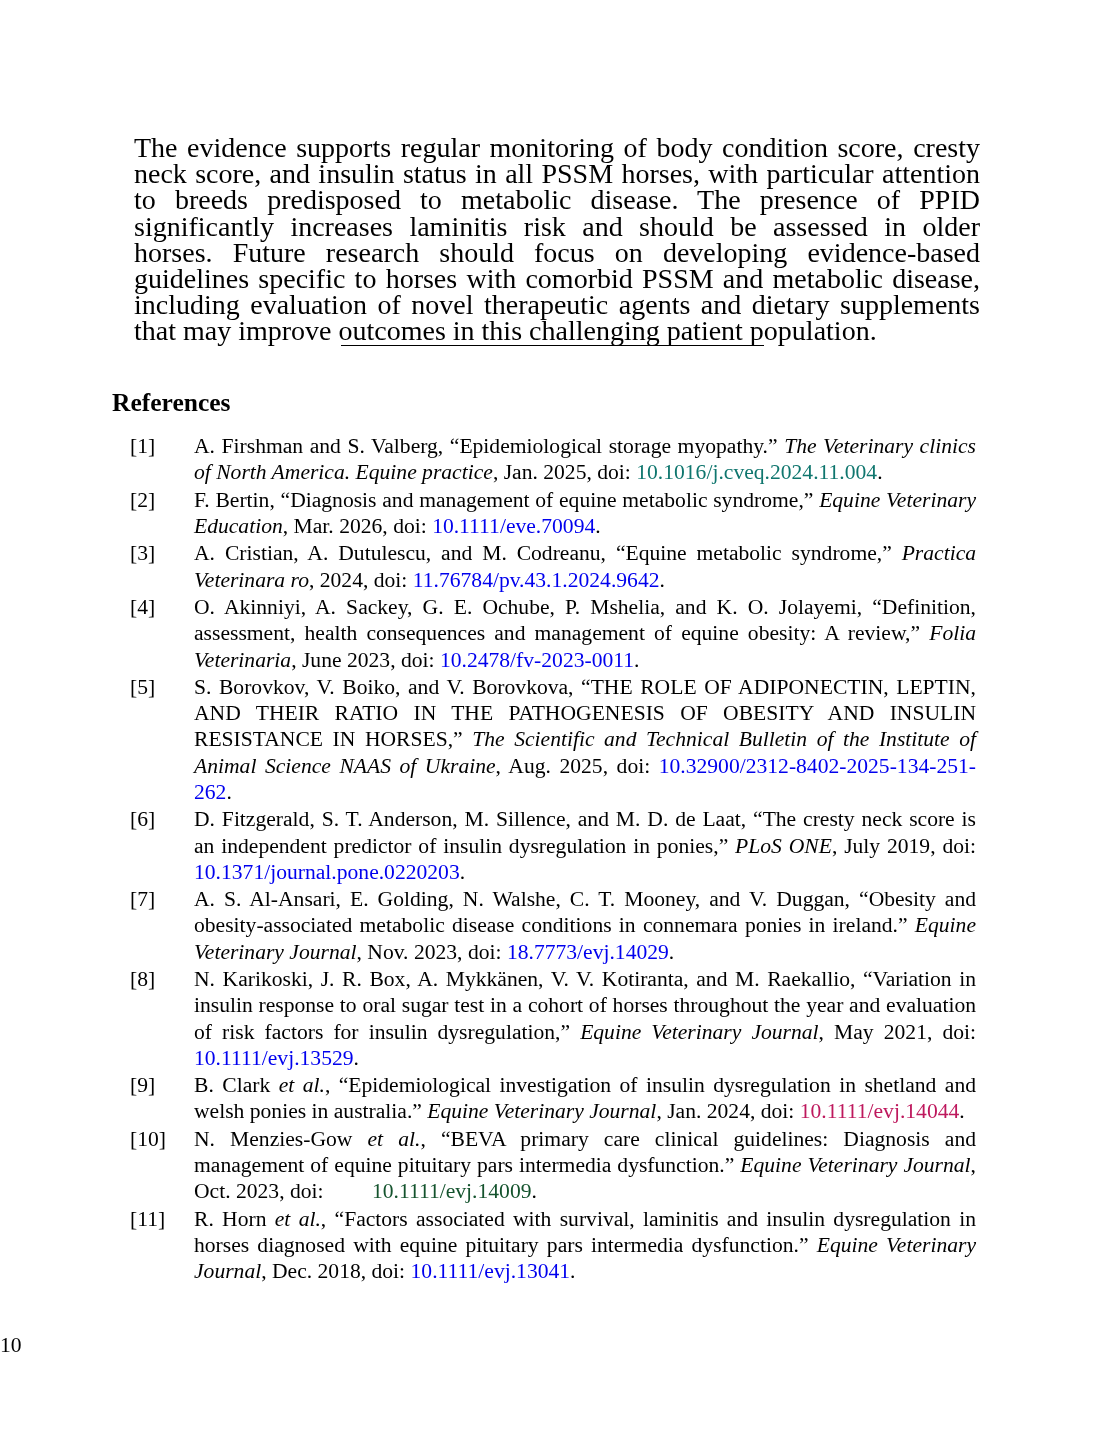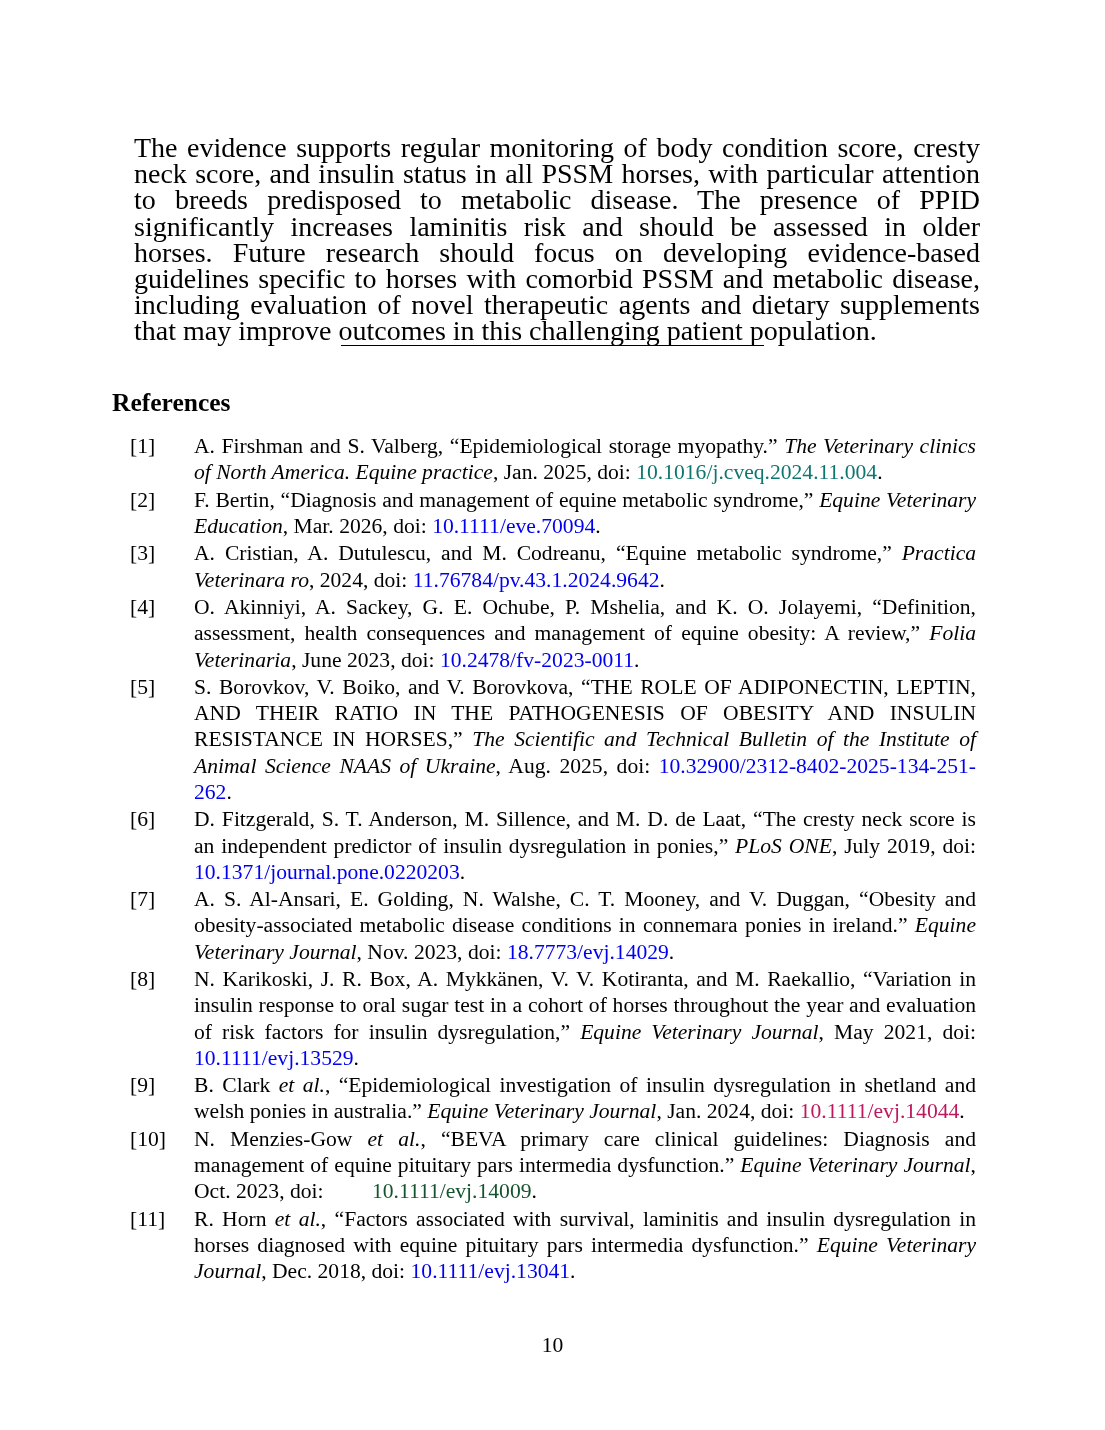--- a/index.html
+++ b/index.html
@@ -10,21 +10,21 @@
   .rule { position: absolute; left: 341px; top: 345px; width: 423px; height: 0;
           border-top: 1.3px solid #000; }
   .refs-title { position: absolute; left: 112px; top: 386px; margin: 0;
                 font-size: 25.5px; font-weight: bold; line-height: 34px; }
   .refs { position: absolute; left: 130px; top: 433px; width: 846px; margin: 0; padding: 0; list-style: none; }
   .ref { position: relative; padding-left: 64px; font-size: 21.6px; line-height: 26.2px;
          text-align: justify; margin: 0 0 1.3px 0; }
   .ref-label { position: absolute; left: 0; top: 0; }
   .doi { color: #0000ee; text-decoration: none; }
   em { font-style: italic; }
-  .page-num { position: absolute; left: 0; width: 1105px; top: 1333px; text-align: center;
+  .page-num { position: absolute; left: 0; width: 1105px; top: 1333px; text-align: left;
               font-size: 21.6px; }
 </style>
 </head>
 <body>
 
 <p class="para">The evidence supports regular monitoring of body condition score, cresty neck score, and insulin status in all PSSM horses, with particular attention to breeds predisposed to metabolic disease. The presence of PPID significantly increases laminitis risk and should be assessed in older horses. Future research should focus on developing evidence-based guidelines specific to horses with comorbid PSSM and metabolic disease, including evaluation of novel therapeutic agents and dietary supplements that may improve outcomes in this challenging patient population.</p>
 
 <div class="rule"></div>
 
 <h2 class="refs-title">References</h2>

